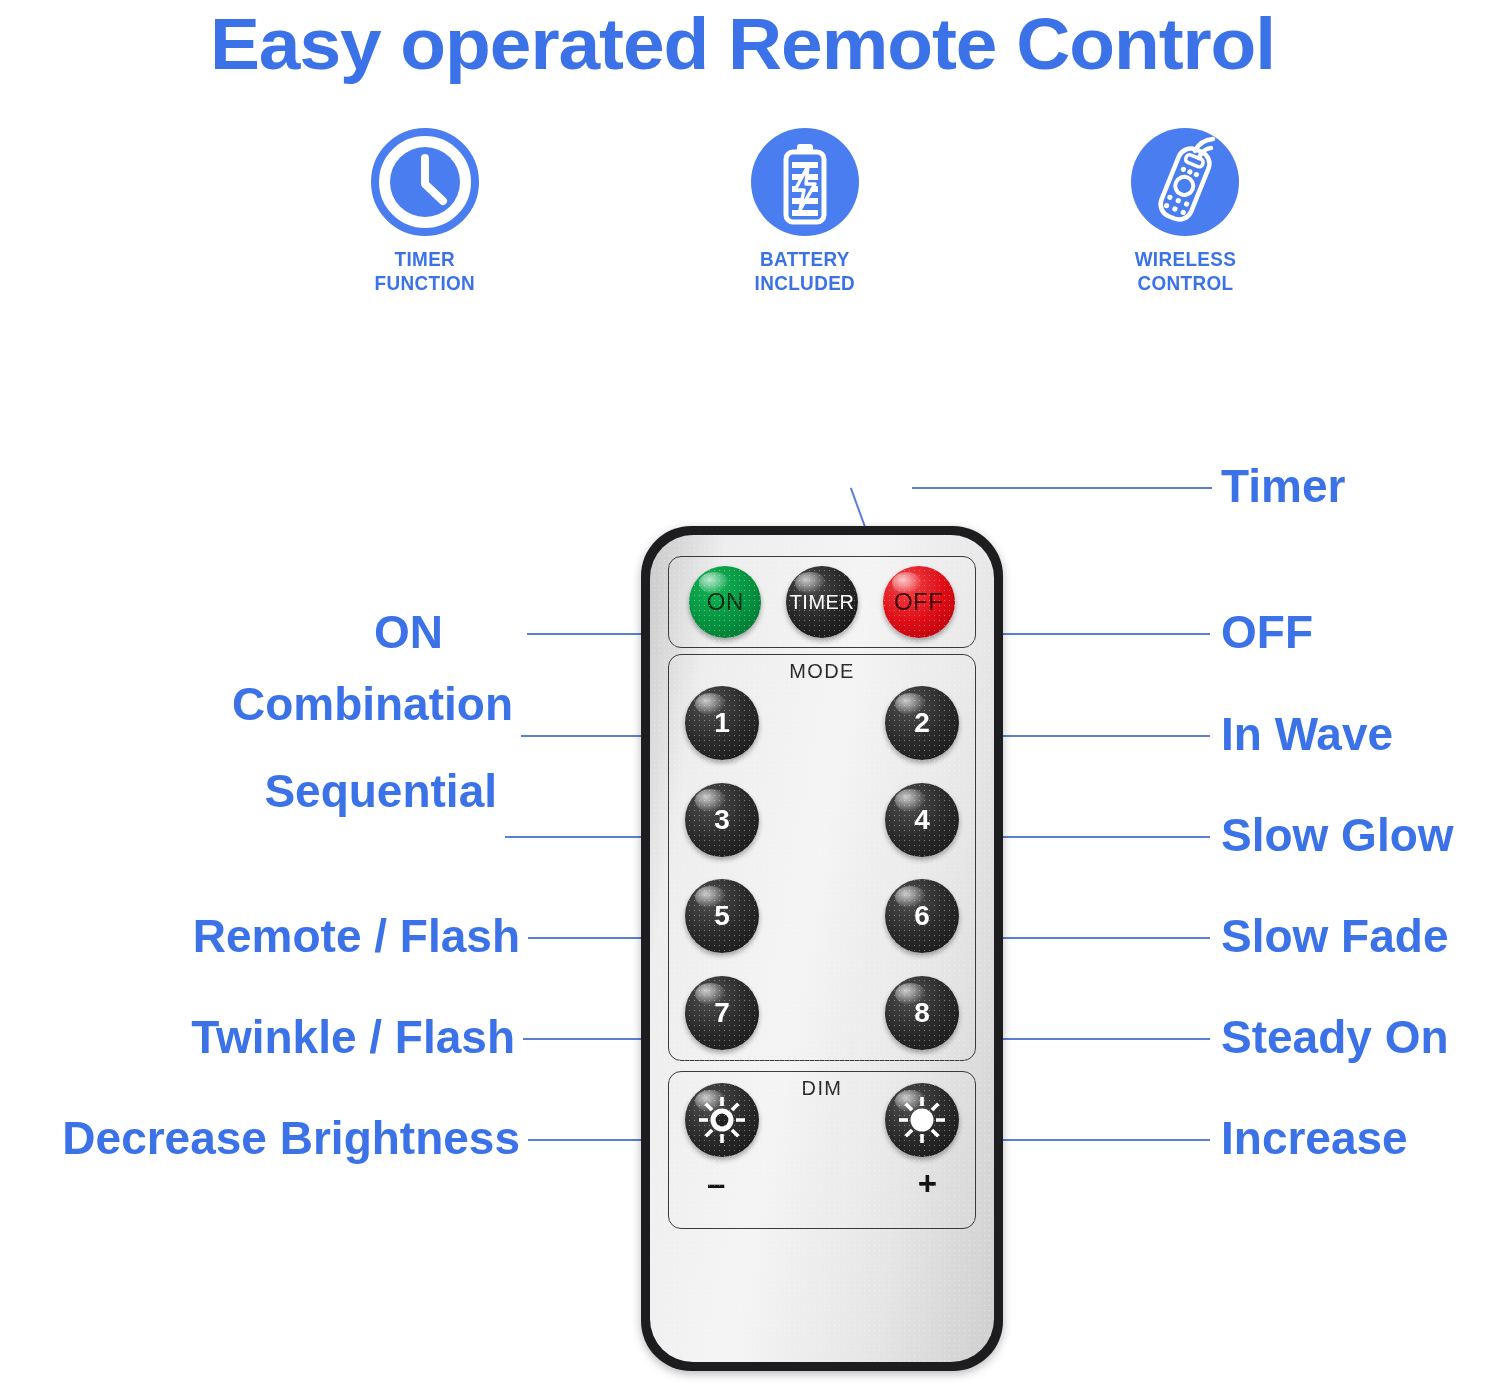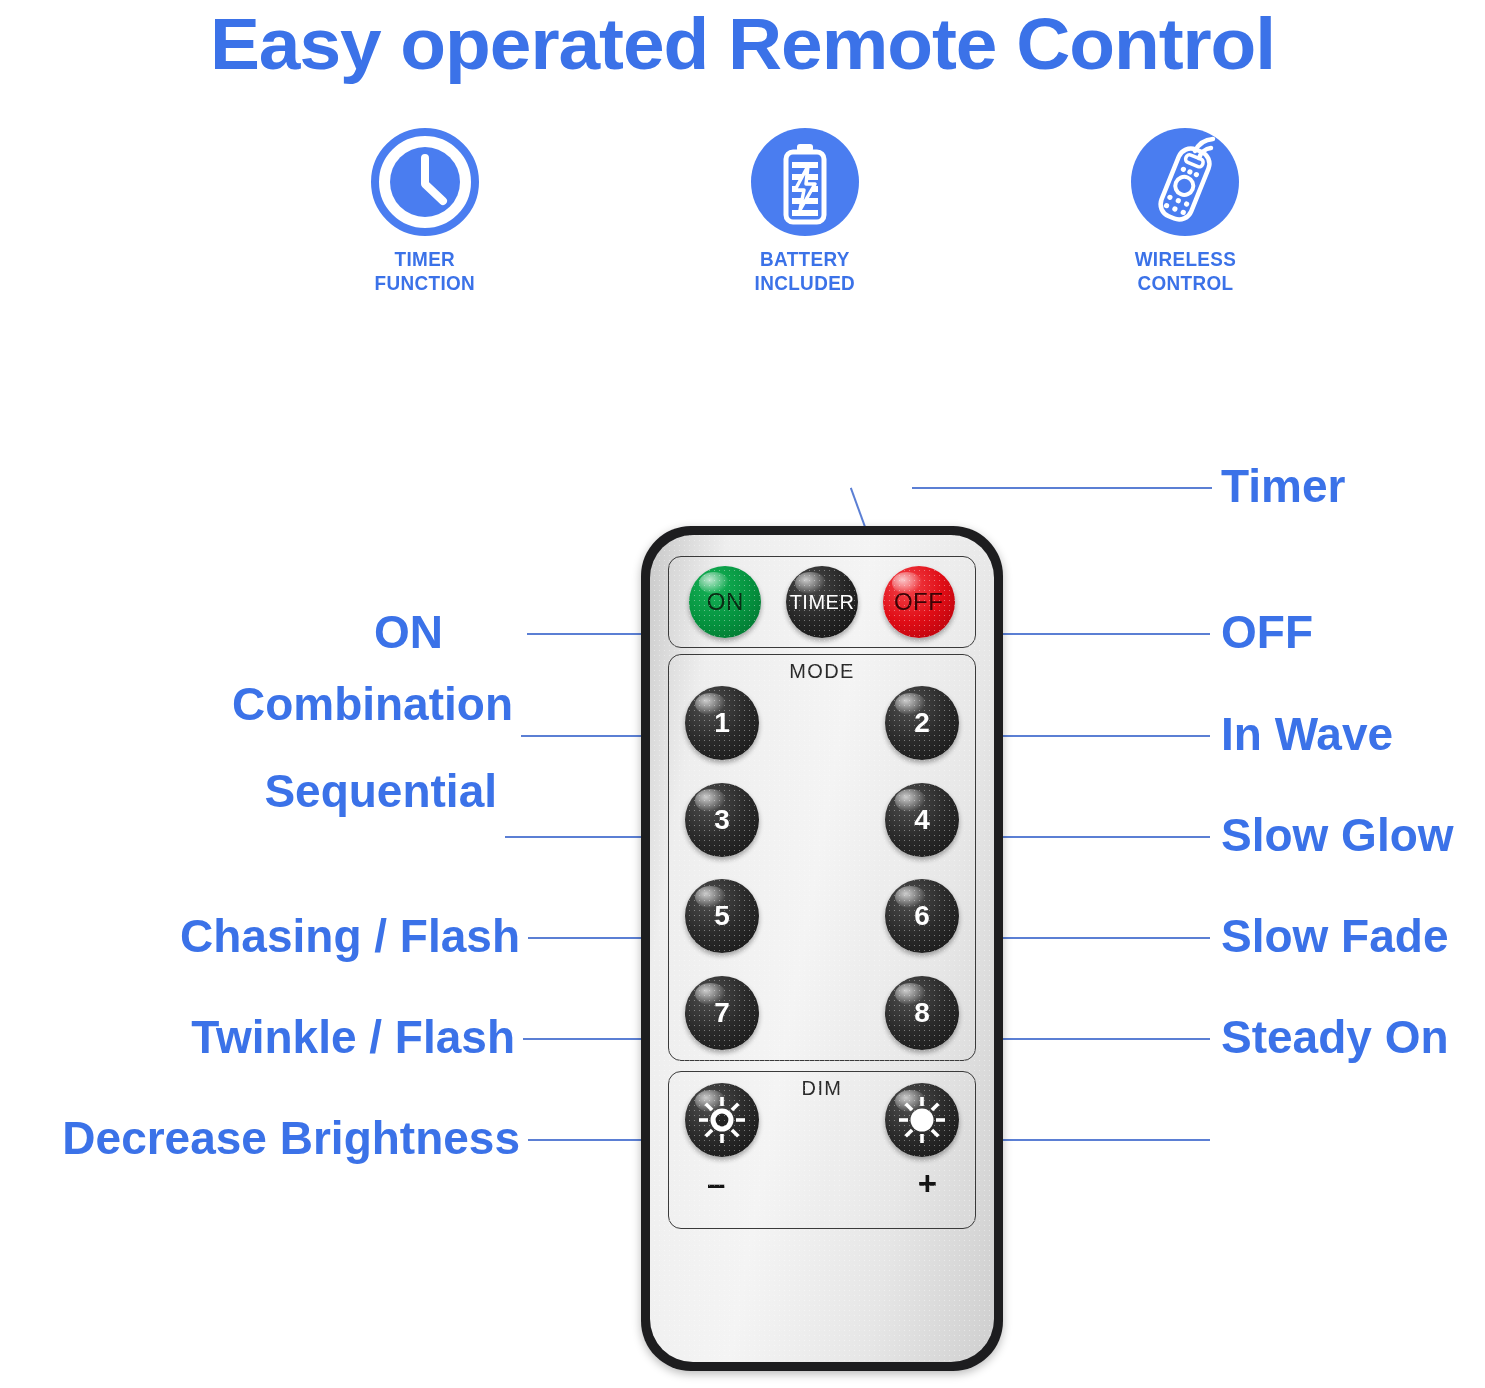--- a/index.html
+++ b/index.html
@@ -319,21 +319,22 @@
 
   <div class="callout left" style="right:1042px;top:609px;">ON</div>
   <div class="callout right" style="left:1221px;top:609px;">OFF</div>
 
   <div class="callout left" style="right:972px;top:681px;">Combination</div>
   <div class="callout right" style="left:1221px;top:711px;">In Wave</div>
 
   <div class="callout left" style="right:988px;top:768px;">Sequential</div>
   <div class="callout right" style="left:1221px;top:812px;">Slow Glow</div>
 
-  <div class="callout left" style="right:965px;top:913px;">Chasing / Flash</div>
+  <div class="callout left" style="right:965px;top:913px;">Remote / Flash</div>
   <div class="callout right" style="left:1221px;top:913px;">Slow Fade</div>
 
   <div class="callout left" style="right:970px;top:1014px;">Twinkle / Flash</div>
   <div class="callout right" style="left:1221px;top:1014px;text-align:center;">Steady On</div>
 
   <div class="callout left" style="right:965px;top:1115px;">Decrease Brightness</div>
+  <div class="callout right" style="left:1221px;top:1115px;">Increase</div>
 
 </div>
 
 </body></html>

